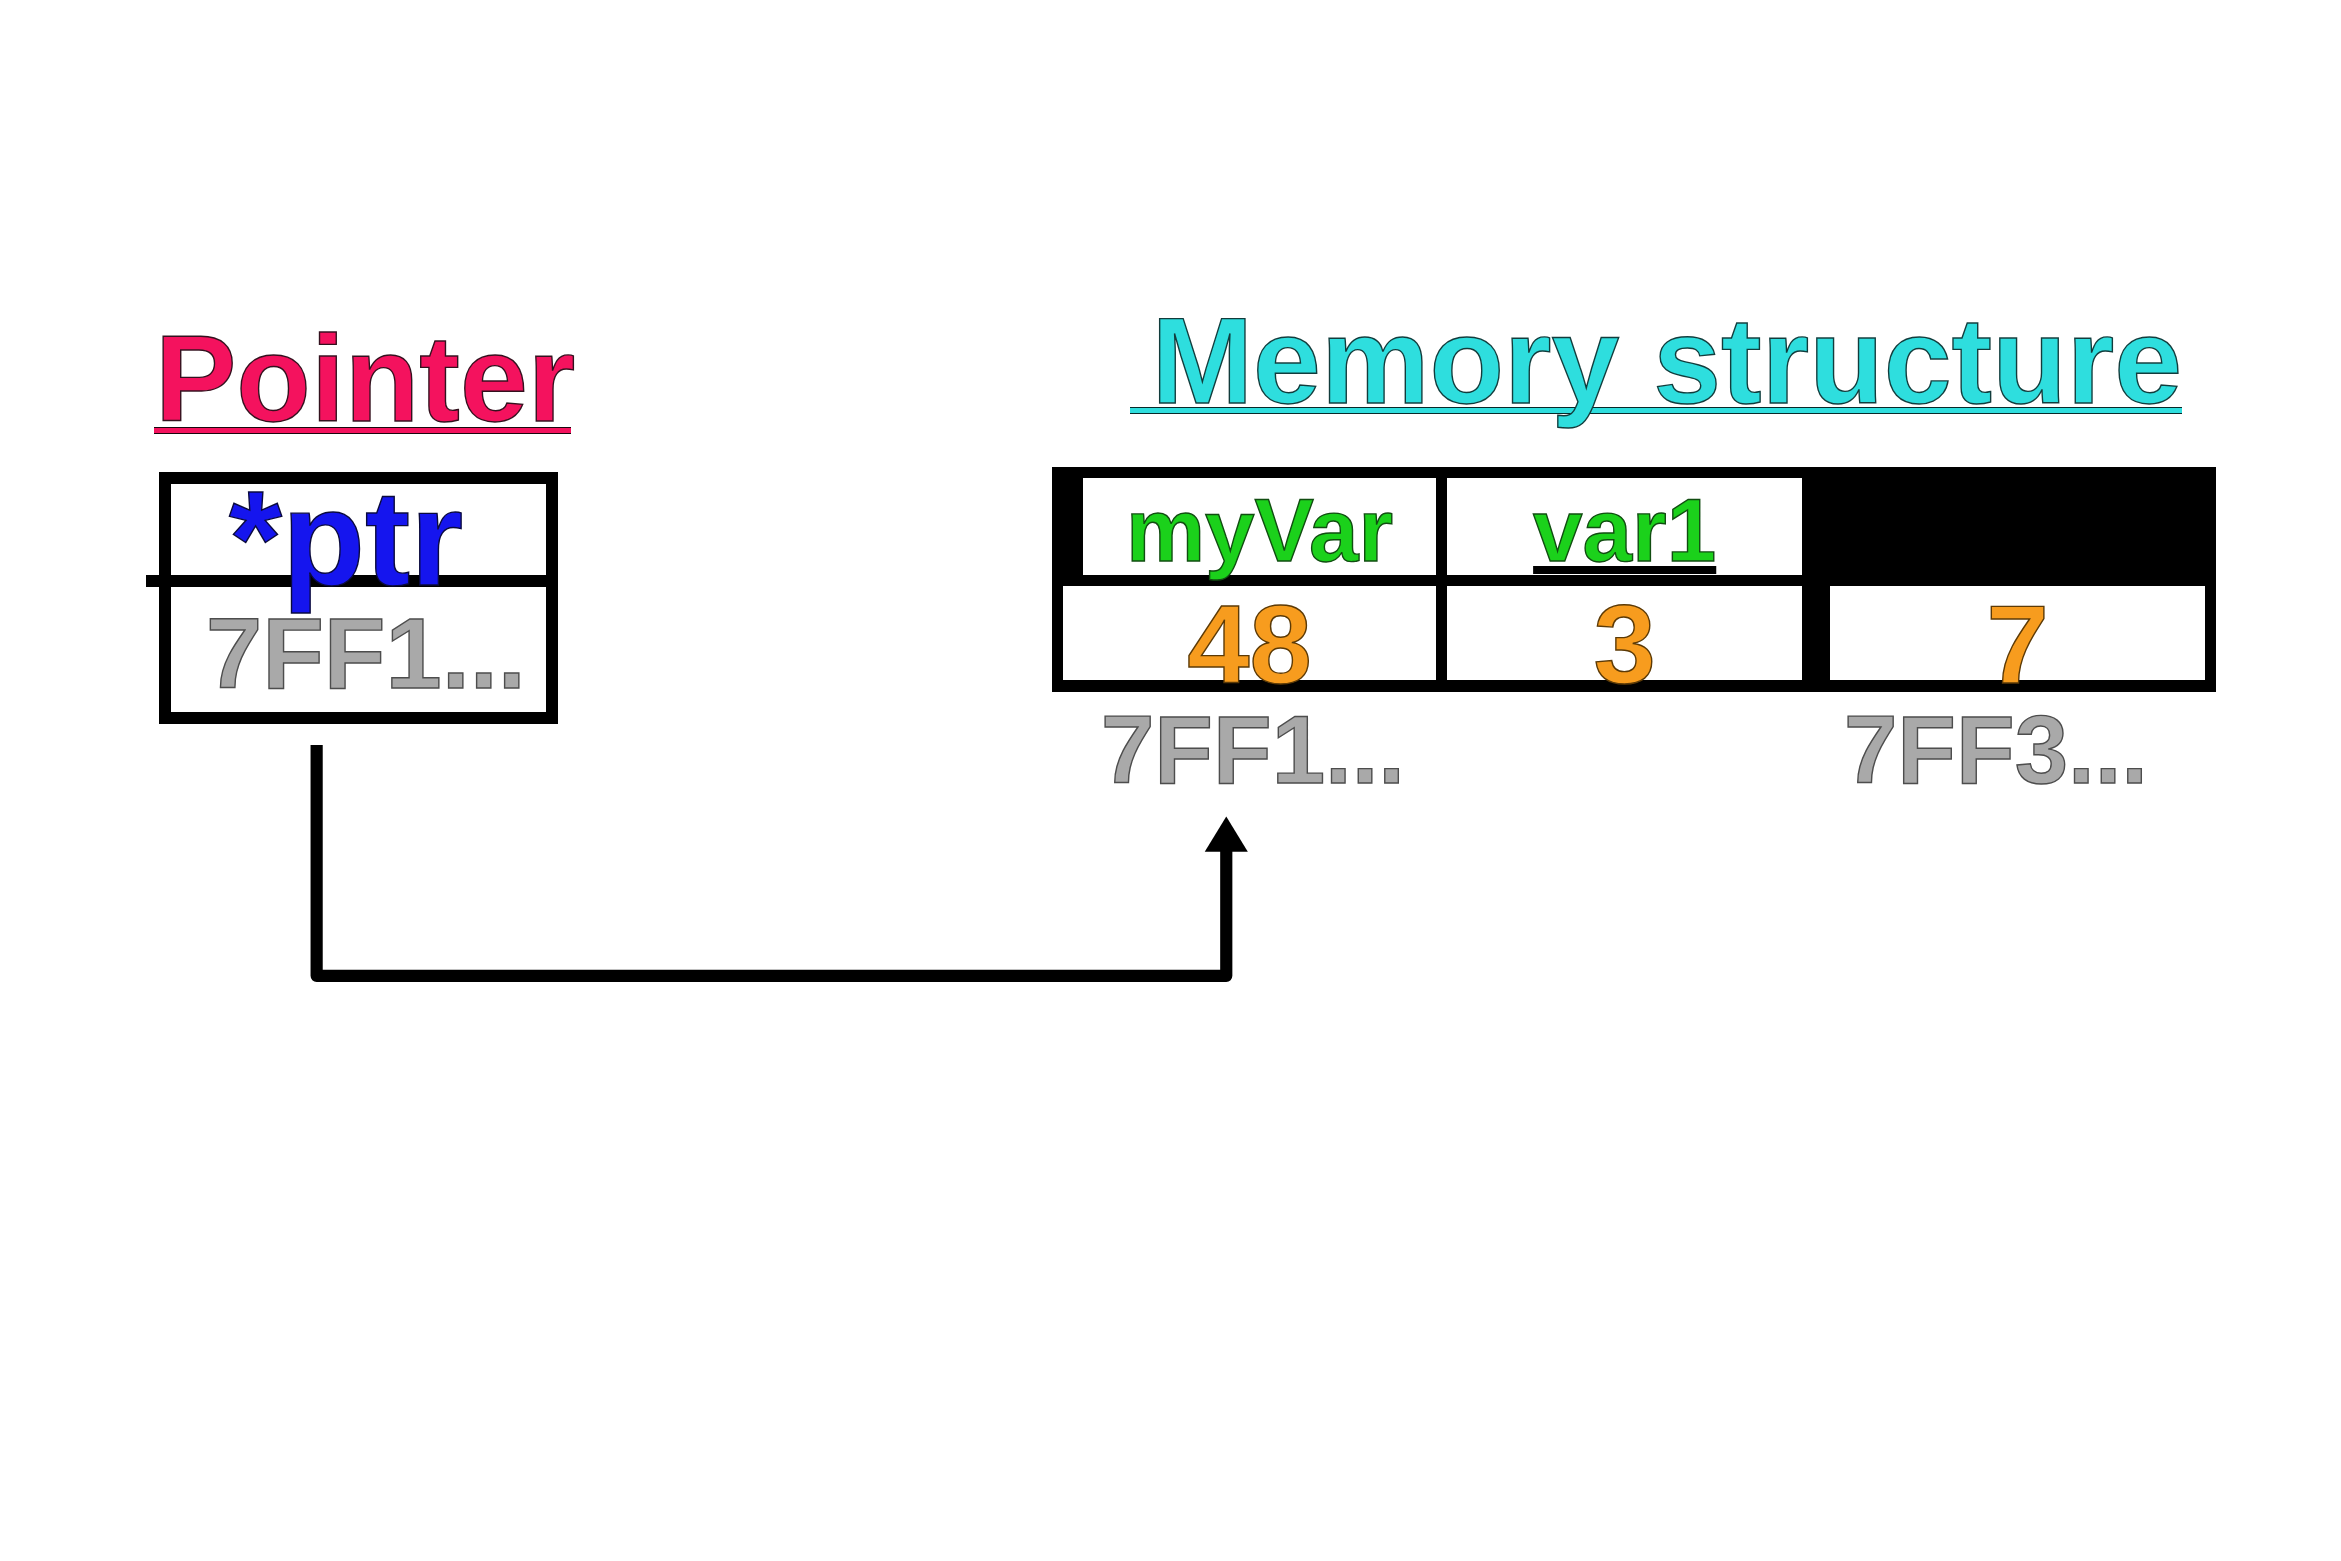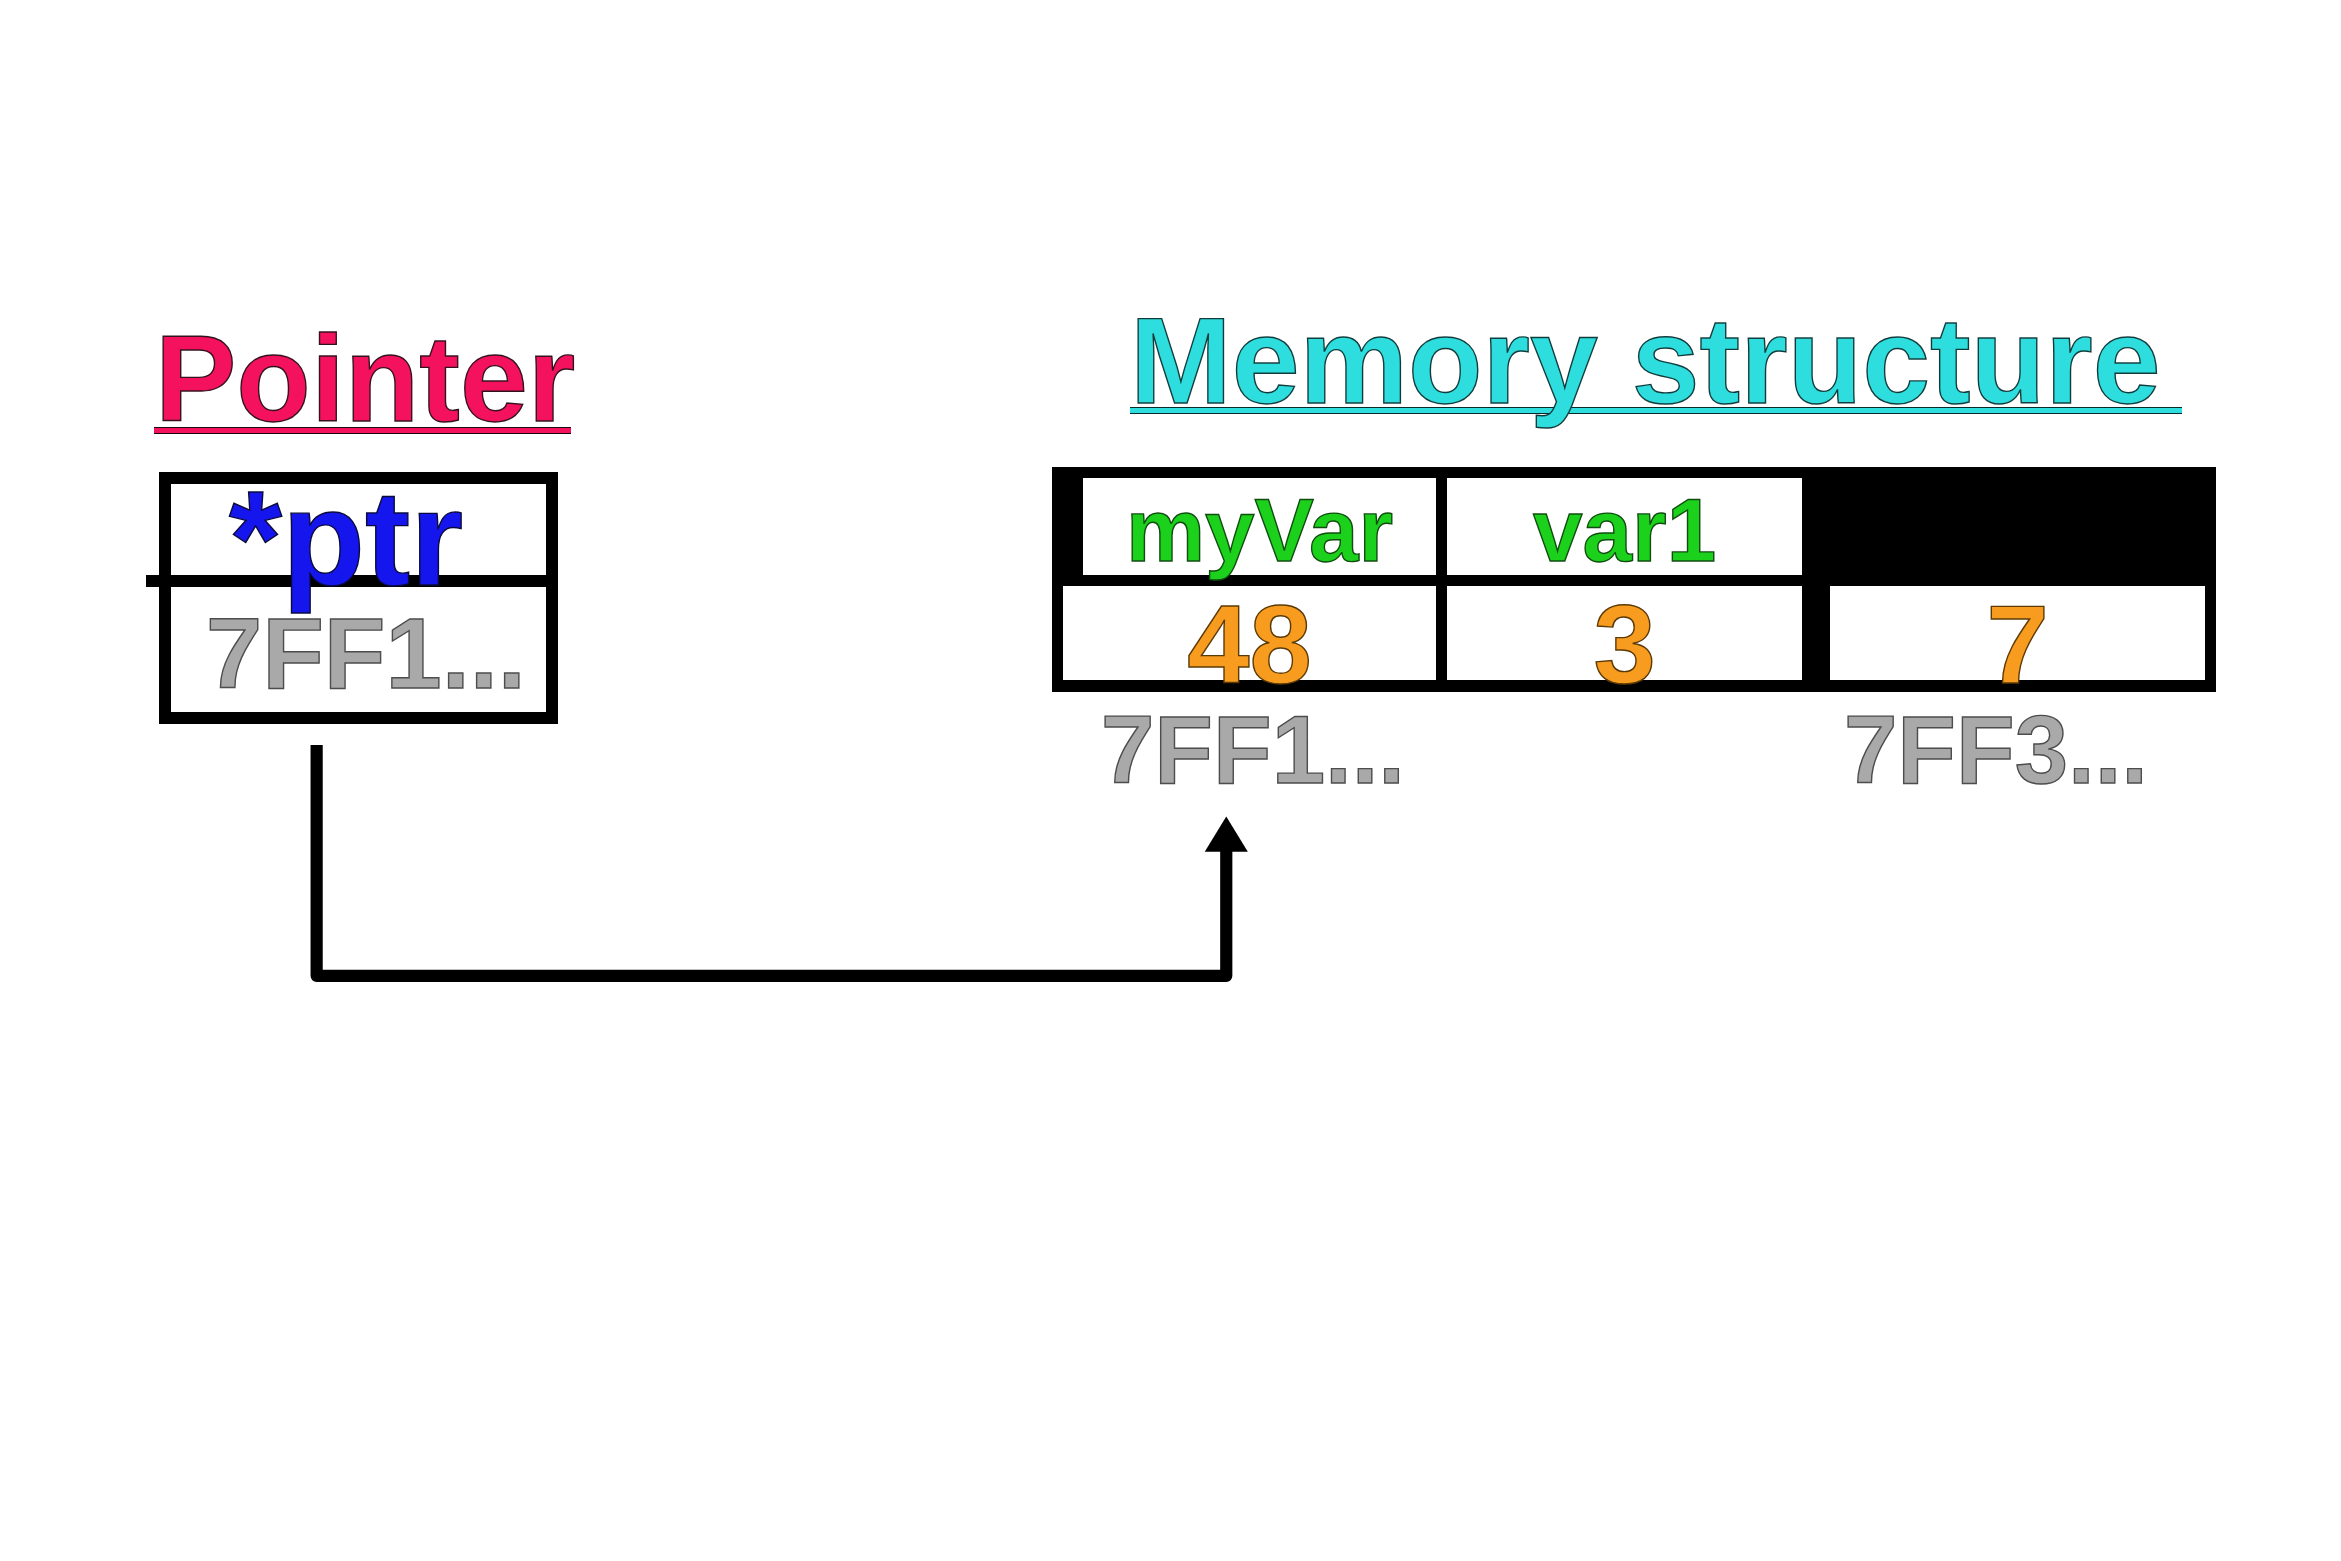--- a/index.html
+++ b/index.html
@@ -36,21 +36,21 @@
     width: 417px; height: 7px;
     background: var(--pointer-title);
     border-top: 1.4px solid #1a060d;
     border-bottom: 1.4px solid #1a060d;
     box-sizing: border-box;
     z-index: 2;
   }
   .title-memory {
     left: 1130px; top: 300px;
     width: 1052px;
-    text-align: left;
+    text-align: right;
     font-size: 122px;
     color: var(--memory-title);
     -webkit-text-stroke: 1.4px #123c3c;
     z-index: 3;
   }
   .underline-memory {
     left: 1130px; top: 407px;
     width: 1052px; height: 7px;
     background: var(--memory-title);
     border-top: 1.4px solid #072a2a;
@@ -162,21 +162,21 @@
   <div class="abs pointer-box"></div>
   <div class="abs pointer-box-divider"></div>
   <div class="abs pointer-box-divider-tick"></div>
   <div class="abs big-text ptr-label">*ptr</div>
   <div class="abs big-text ptr-address">7FF1...</div>
 
   <div class="abs memory-table">
     <div class="mem-cell" style="grid-row:1;grid-column:1;margin-left:20px;">
       <span class="mem-name">myVar</span>
     </div>
-    <div class="mem-cell" style="grid-row:1;grid-column:3;">
+    <div class="mem-cell" style="grid-row:1;grid-column:3;text-decoration:underline;">
       <span class="mem-name">var1</span>
     </div>
     <div class="mem-cell" style="grid-row:3;grid-column:1;">
       <span class="mem-value">48</span>
     </div>
     <div class="mem-cell" style="grid-row:3;grid-column:3;">
       <span class="mem-value">3</span>
     </div>
     <div class="mem-cell" style="grid-row:3;grid-column:5;">
       <span class="mem-value">7</span>

